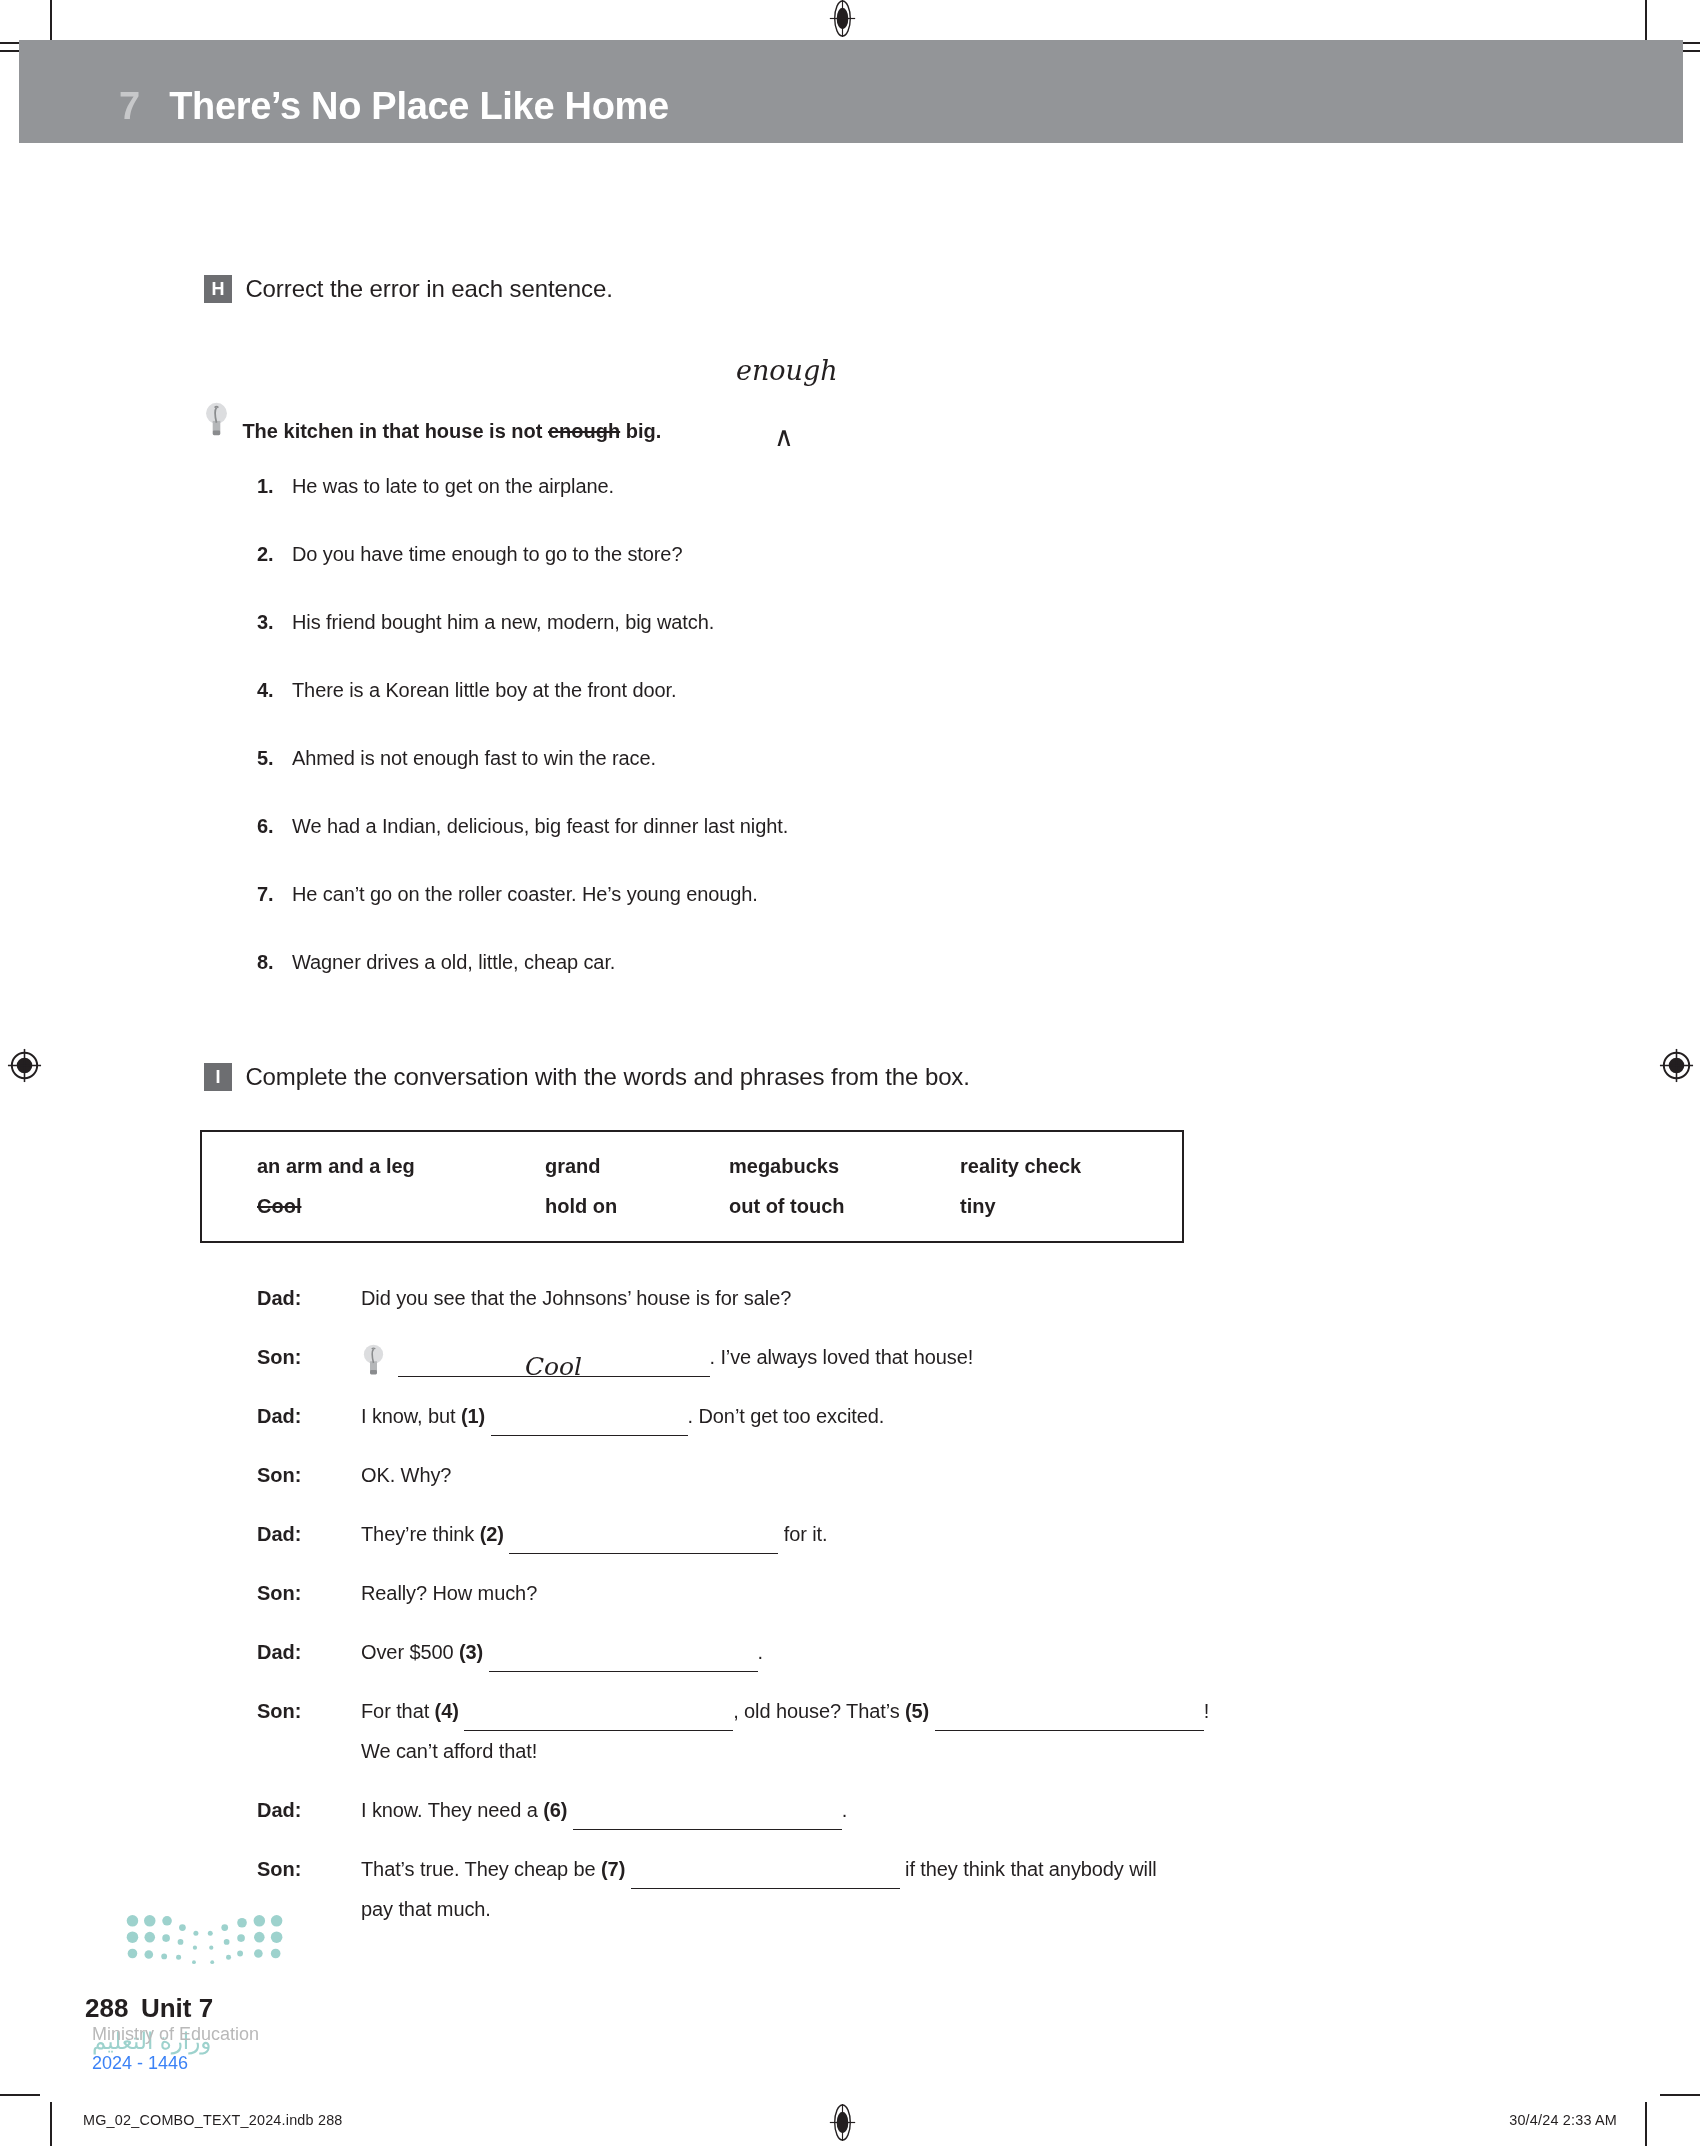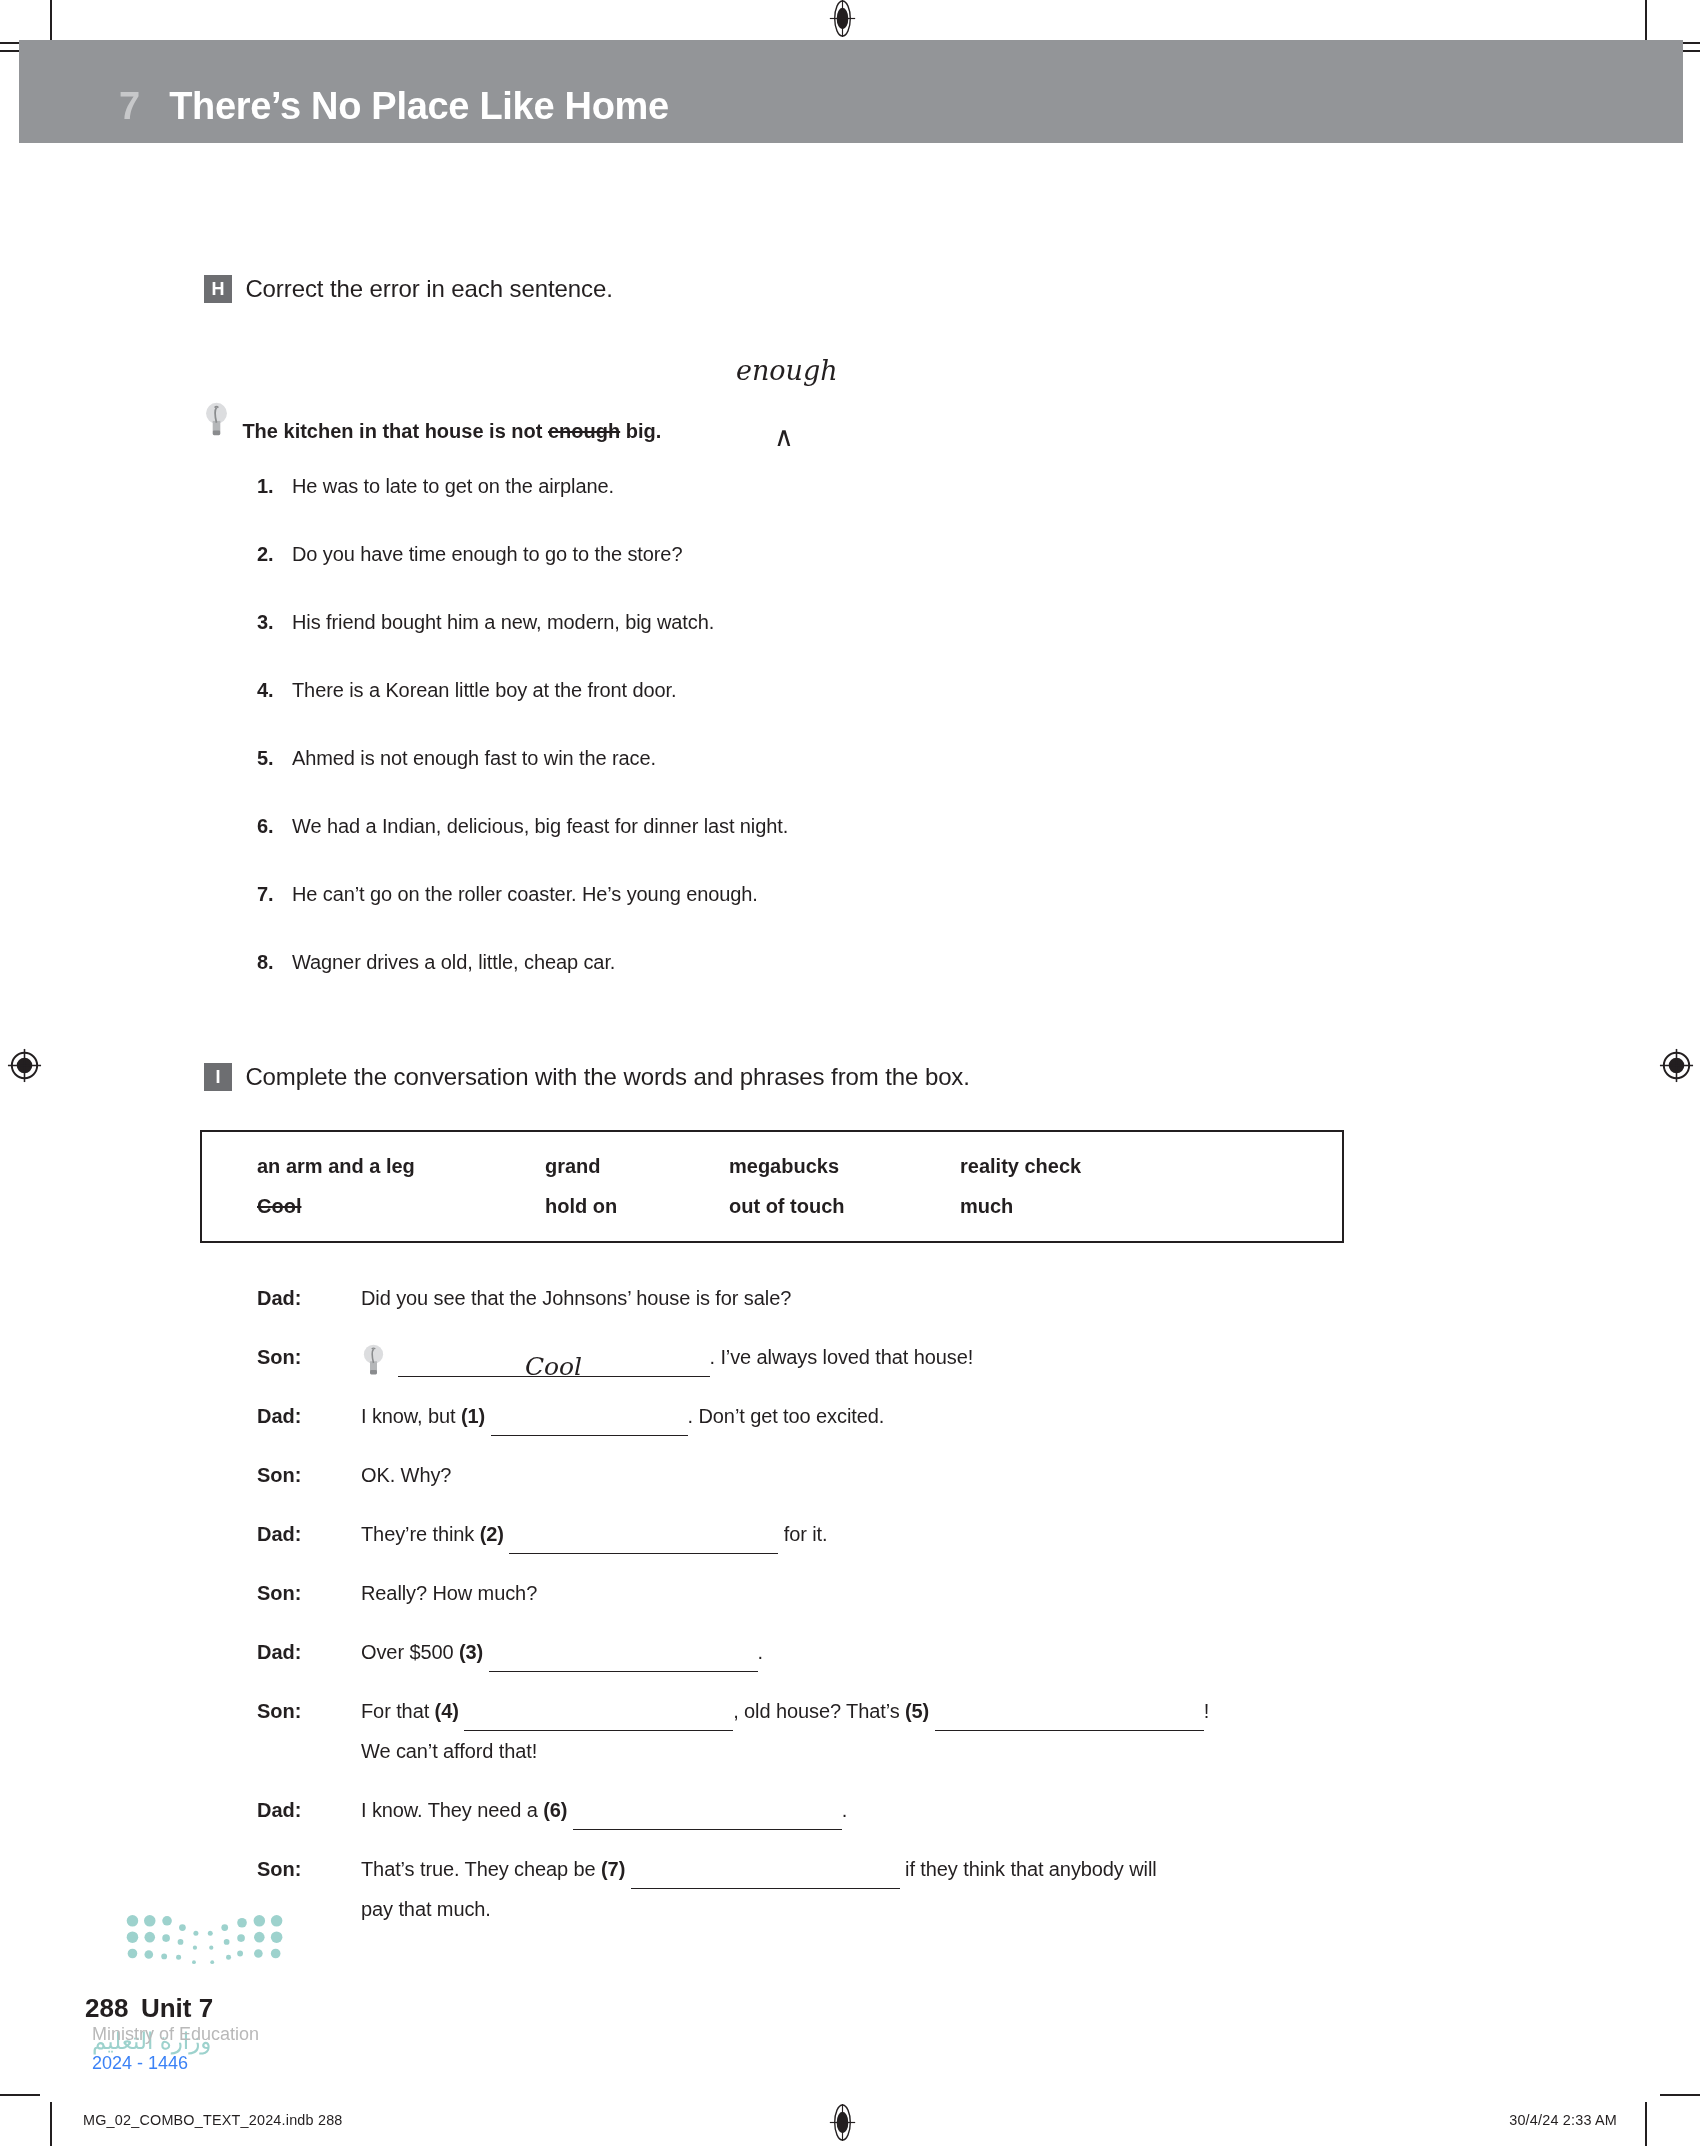--- a/index.html
+++ b/index.html
@@ -151,21 +151,21 @@
   }
   .s-text {
     letter-spacing: -0.1px;
   }
 
   
   #word-box {
     position: absolute;
     left: 200px;
     top: 1130px;
-    width: 1144px;
+    width: 984px;
     height: 113px;
     border: 2.9px solid #231f20;
     box-sizing: border-box;
   }
   #word-box .wb-row {
     position: absolute;
     left: 55px;
     display: flex;
     font-size: 20px;
     font-weight: bold;
@@ -424,21 +424,21 @@
     <div class="wb-row row1">
         <span class="wb-cell wb-c0">an arm and a leg</span>
         <span class="wb-cell wb-c1">grand</span>
         <span class="wb-cell wb-c2">megabucks</span>
         <span class="wb-cell wb-c3">reality check</span>
       </div>
     <div class="wb-row row2">
         <span class="wb-cell wb-c0"><span class="wb-strike">Cool</span></span>
         <span class="wb-cell wb-c1">hold on</span>
         <span class="wb-cell wb-c2">out of touch</span>
-        <span class="wb-cell wb-c3">much</span>
+        <span class="wb-cell wb-c3">tiny</span>
       </div>
   </div>
 
   <div id="conversation">
       <div class="conv-line conv-row">
         <span class="conv-speaker">Dad:</span>
         <span class="conv-text"><span>Did you see that the Johnsons’ house is for sale?</span></span>
       </div>
       <div class="conv-line conv-row">
         <span class="conv-speaker">Son:</span>

